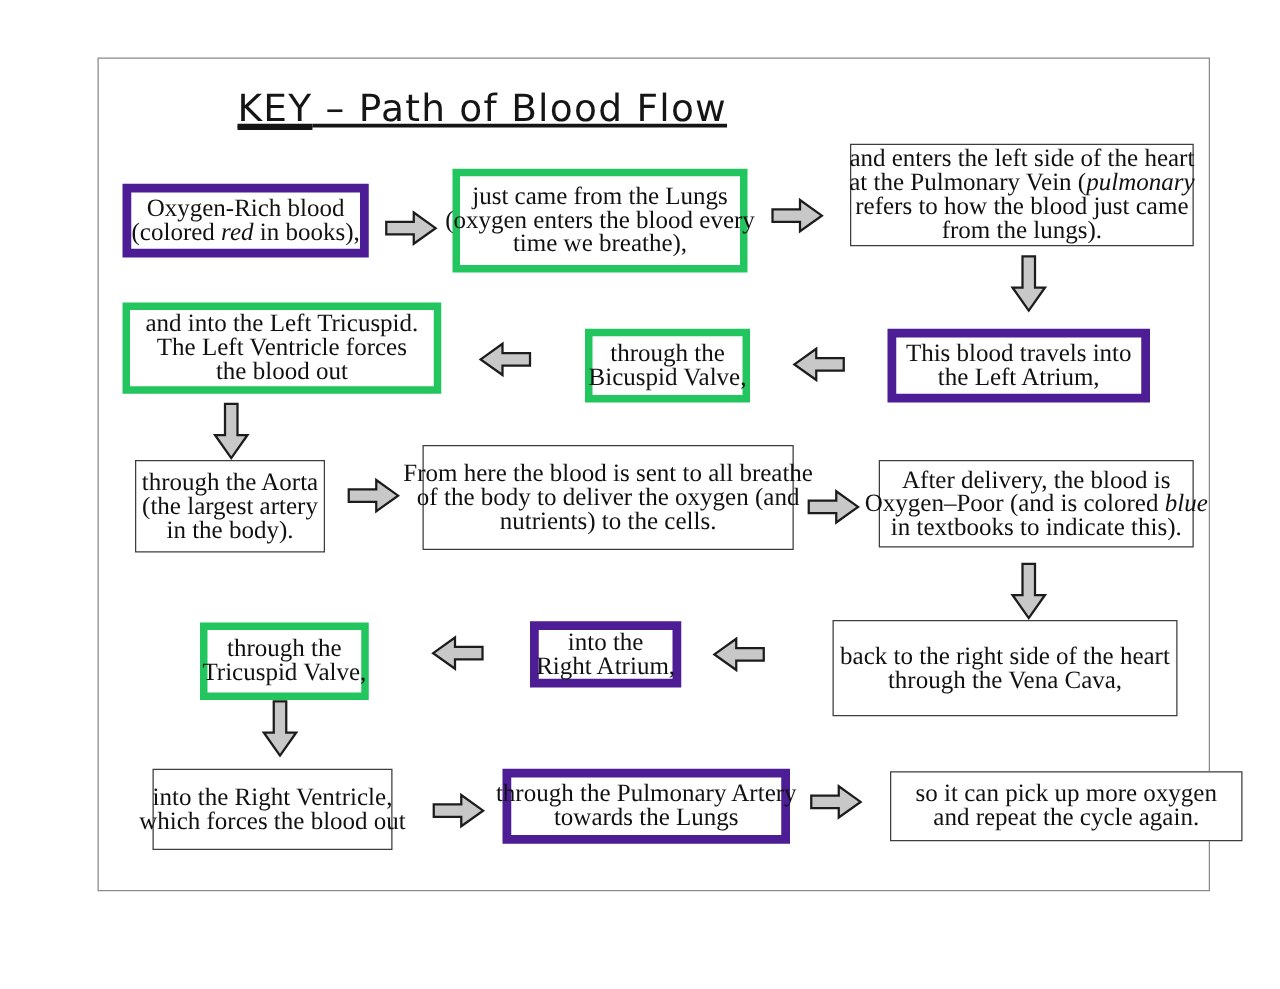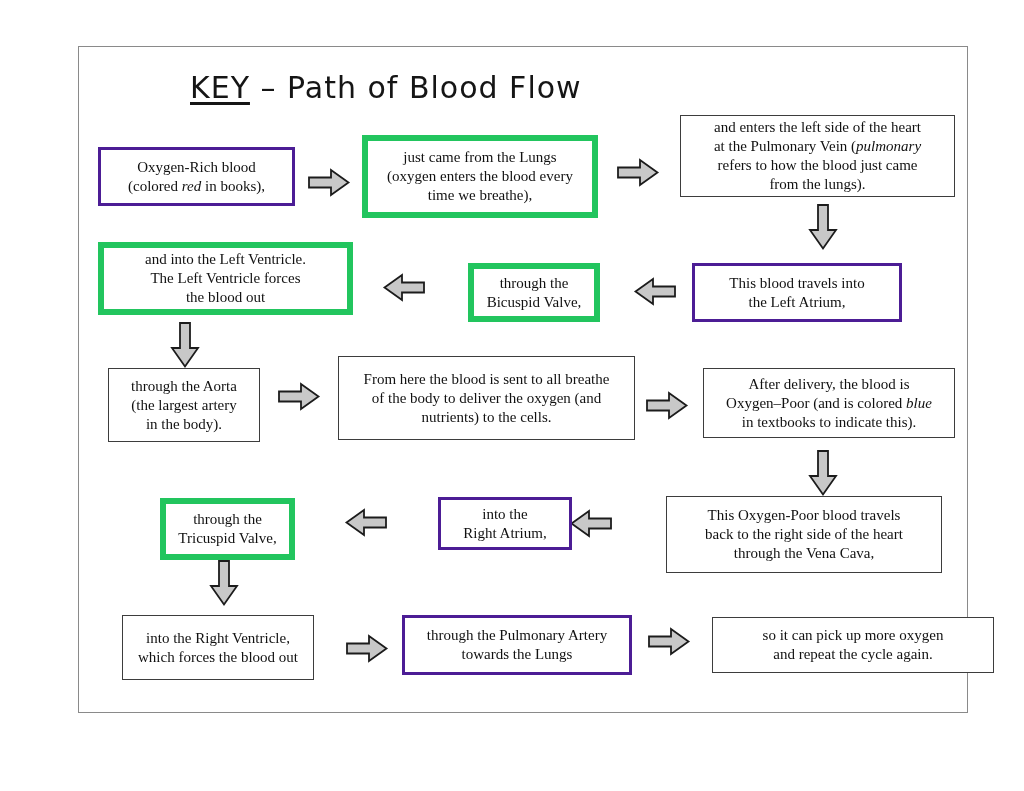--- a/index.html
+++ b/index.html
@@ -14,30 +14,30 @@
     font-family:"Liberation Serif","DejaVu Serif",serif;color:var(--text);
     overflow:hidden;
   }
   .page{
     position:absolute;left:78px;top:46px;width:890px;height:667px;
     border:1px solid var(--page-border);background:#ffffff;box-sizing:border-box;
   }
   .title{
     position:absolute;left:190px;top:70px;
     font-family:"DejaVu Sans",sans-serif;font-size:30px;letter-spacing:1px;
-    color:#151515;white-space:nowrap;
+    color:#151515;white-space:nowrap;text-decoration:underline;
   }
   .title .key{text-decoration:underline;text-underline-offset:4px;}
   .box{
     position:absolute;box-sizing:border-box;background:#ffffff;
     display:flex;flex-direction:column;justify-content:center;align-items:center;
-    text-align:center;font-size:15px;line-height:19px;
+    text-align:center;font-size:20px;line-height:19px;
   }
   .box .ln{white-space:nowrap;}
-  .bd-thin{border:3px solid #4c1d95;}
+  .bd-thin{border:7px solid #4c1d95;}
   .bd-mid{border:1.5px solid #3d3d3d;}
   .bd-thick{border:6px solid #22c55e;}
   em{font-style:italic;}
   .arrow{position:absolute;overflow:visible;}
   .arrow polygon{
     fill:var(--arrow-fill);stroke:var(--arrow-stroke);
     stroke-width:1.8;stroke-linejoin:miter;
   }
 </style>
 </head>
@@ -71,40 +71,40 @@
     <div class="ln">and enters the left side of the heart</div>
     <div class="ln"><span>at the Pulmonary Vein (</span><em>pulmonary</em><span></span></div>
     <div class="ln">refers to how the blood just came</div>
     <div class="ln">from the lungs).</div>
   </div>
 
   <svg class="arrow" style="left:809px;top:204px" width="28" height="46" viewBox="0 0 28 46">
       <polygon points="9,1 19,1 19,26 27,26 14,44.5 1,26 9,26"></polygon>
     </svg>
 
-  <div class="box bd-thin" style="left:692px;top:263px;width:210px;height:59px">
+  <div class="box bd-thin" style="left:710px;top:263px;width:210px;height:59px">
     <div class="ln">This blood travels into</div>
     <div class="ln">the Left Atrium,</div>
   </div>
 
   <svg class="arrow" style="left:634px;top:277px" width="42" height="29" viewBox="0 0 42 29">
       <polygon points="41,9.5 19,9.5 19,2 1.5,14.5 19,27 19,19.5 41,19.5"></polygon>
     </svg>
 
   <div class="box bd-thick" style="left:468px;top:263px;width:132px;height:59px">
     <div class="ln">through the</div>
     <div class="ln">Bicuspid Valve,</div>
   </div>
 
   <svg class="arrow" style="left:383px;top:273px" width="42" height="29" viewBox="0 0 42 29">
       <polygon points="41,9.5 19,9.5 19,2 1.5,14.5 19,27 19,19.5 41,19.5"></polygon>
     </svg>
 
   <div class="box bd-thick" style="left:98px;top:242px;width:255px;height:73px">
-    <div class="ln">and into the Left Ventricle.</div>
+    <div class="ln">and into the Left Tricuspid.</div>
     <div class="ln">The Left Ventricle forces</div>
     <div class="ln">the blood out</div>
   </div>
 
   <svg class="arrow" style="left:171px;top:322px" width="28" height="46" viewBox="0 0 28 46">
       <polygon points="9,1 19,1 19,26 27,26 14,44.5 1,26 9,26"></polygon>
     </svg>
 
   <div class="box bd-mid" style="left:108px;top:368px;width:152px;height:74px">
     <div class="ln">through the Aorta</div>
@@ -130,30 +130,29 @@
     <div class="ln">After delivery, the blood is</div>
     <div class="ln"><span>Oxygen–Poor (and is colored </span><em>blue</em><span></span></div>
     <div class="ln">in textbooks to indicate this).</div>
   </div>
 
   <svg class="arrow" style="left:809px;top:450px" width="28" height="46" viewBox="0 0 28 46">
       <polygon points="9,1 19,1 19,26 27,26 14,44.5 1,26 9,26"></polygon>
     </svg>
 
   <div class="box bd-mid" style="left:666px;top:496px;width:276px;height:77px">
-    <div class="ln">This Oxygen-Poor blood travels</div>
     <div class="ln">back to the right side of the heart</div>
     <div class="ln">through the Vena Cava,</div>
   </div>
 
   <svg class="arrow" style="left:570px;top:509px" width="42" height="29" viewBox="0 0 42 29">
       <polygon points="41,9.5 19,9.5 19,2 1.5,14.5 19,27 19,19.5 41,19.5"></polygon>
     </svg>
 
-  <div class="box bd-thin" style="left:438px;top:497px;width:134px;height:53px">
+  <div class="box bd-thin" style="left:424px;top:497px;width:121px;height:53px">
     <div class="ln">into the</div>
     <div class="ln">Right Atrium,</div>
   </div>
 
   <svg class="arrow" style="left:345px;top:508px" width="42" height="29" viewBox="0 0 42 29">
       <polygon points="41,9.5 19,9.5 19,2 1.5,14.5 19,27 19,19.5 41,19.5"></polygon>
     </svg>
 
   <div class="box bd-thick" style="left:160px;top:498px;width:135px;height:62px">
     <div class="ln">through the</div>

